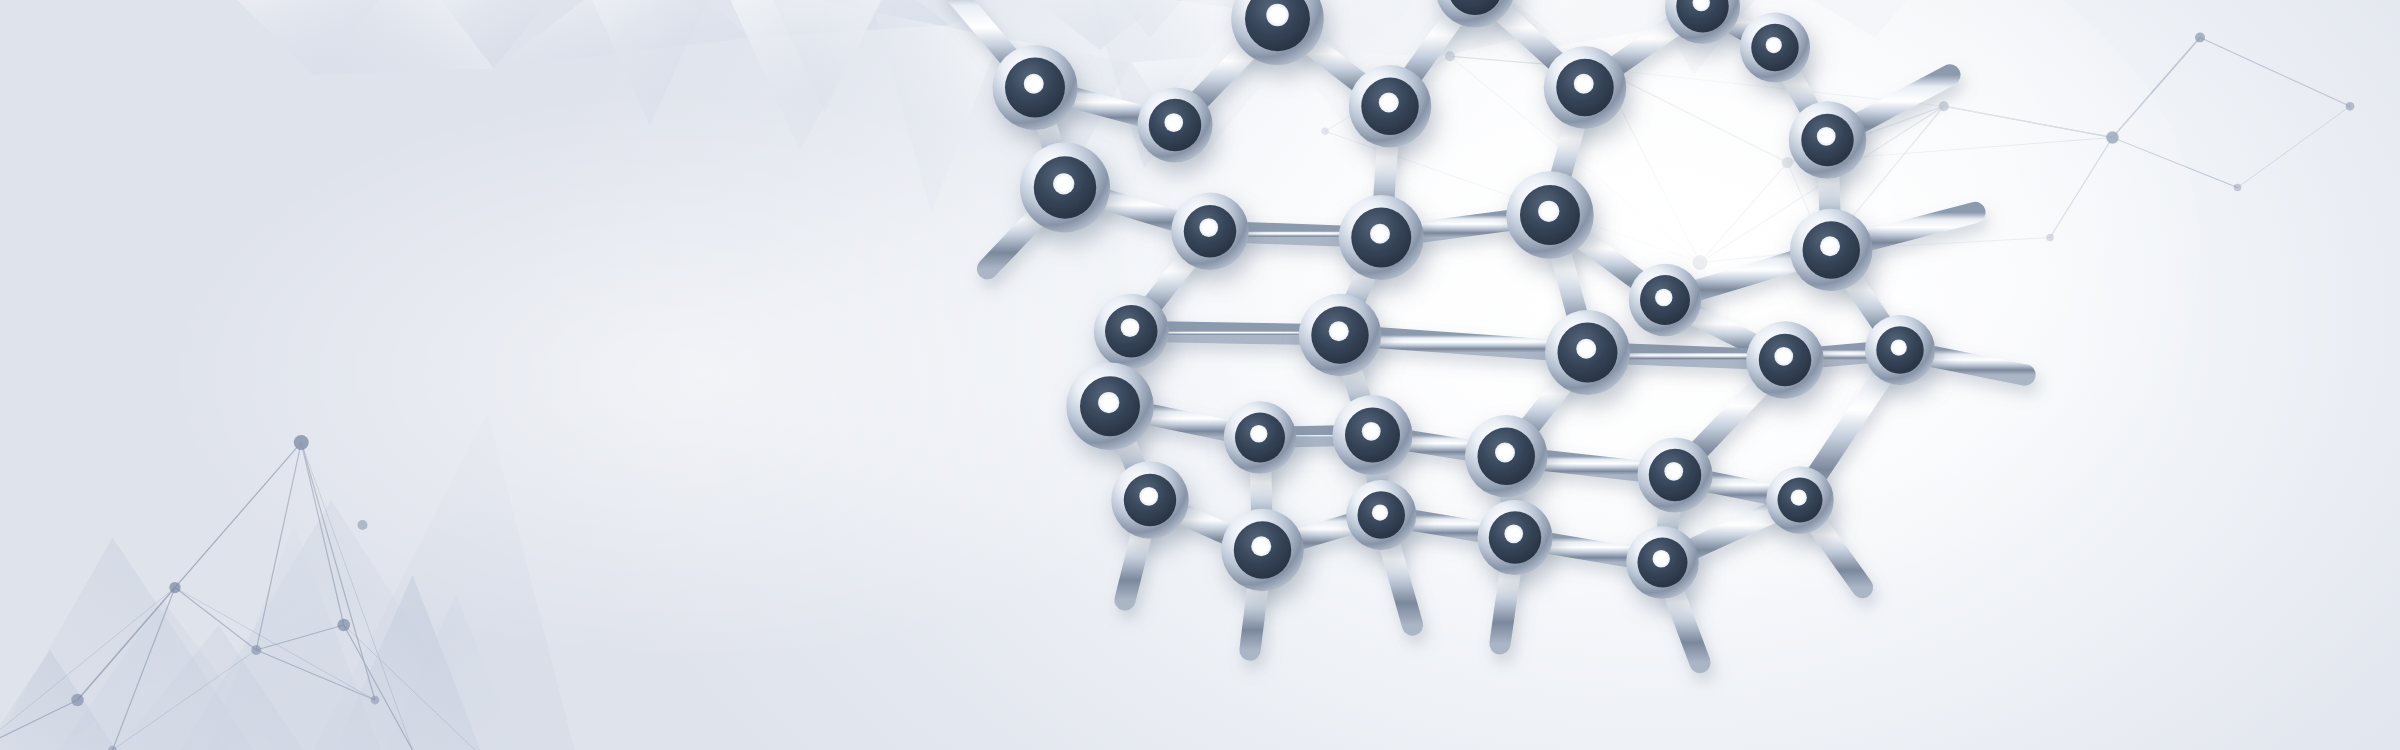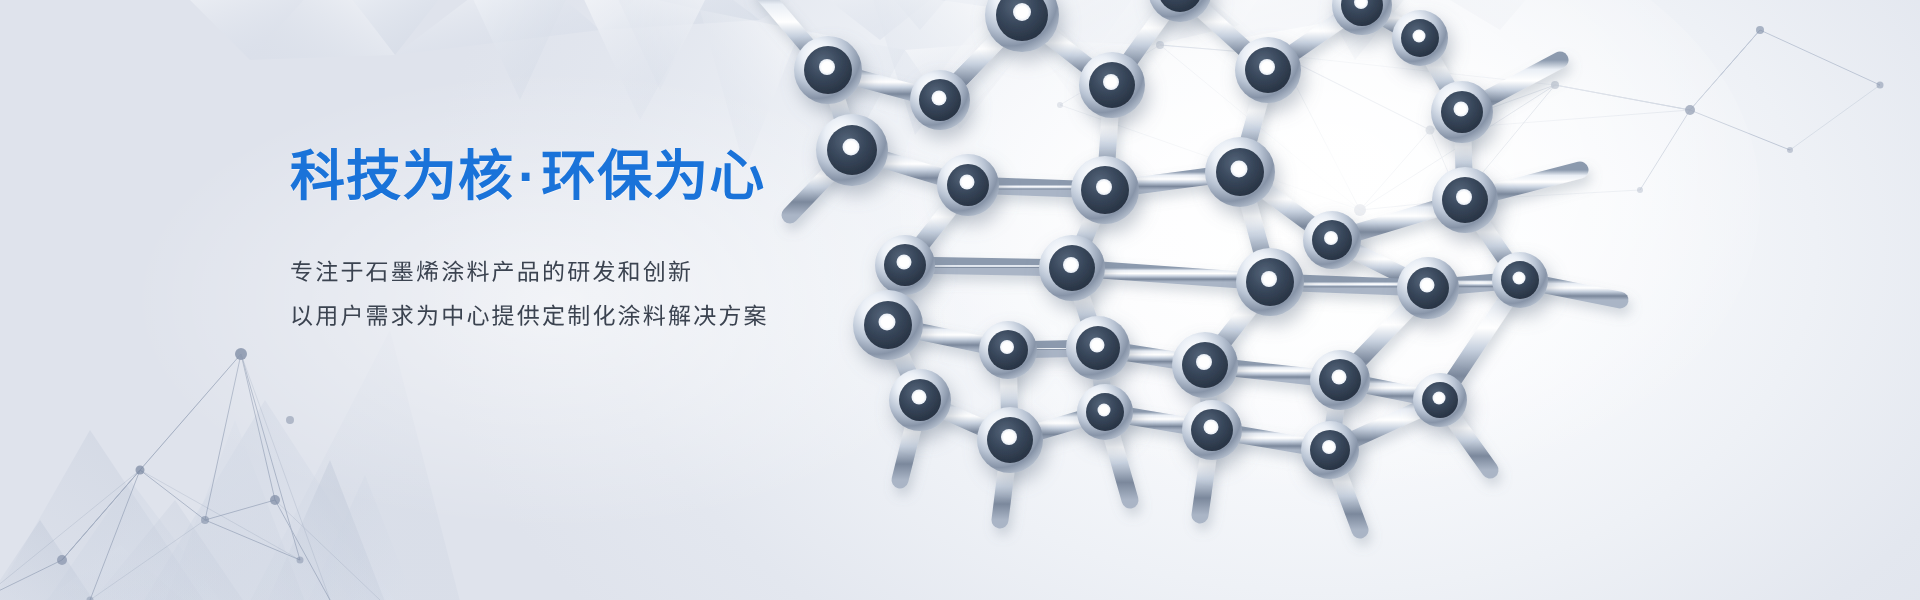--- a/index.html
+++ b/index.html
@@ -483,22 +483,14 @@
         </g>
         <g>
           <circle cx="1330" cy="450" r="29" fill="url(#ballChrome)"></circle>
           <circle cx="1330" cy="450" r="20" fill="url(#ballDark)"></circle>
           <circle cx="1329" cy="447" r="7" fill="url(#ballHL)"></circle>
         </g>
       </g>
     </g>
   </svg>
 
-  <div id="copy">
-    <h1 id="headline"><span>科技为核</span><span class="mid-dot">·</span><span>环保为心</span></h1>
-
-    <div id="sub-lines">
-      <div class="sub-line">专注于石墨烯涂料产品的研发和创新</div>
-      <div class="sub-line">以用户需求为中心提供定制化涂料解决方案</div>
-    </div>
-  </div>
 
 </div>
 
 </body></html>

